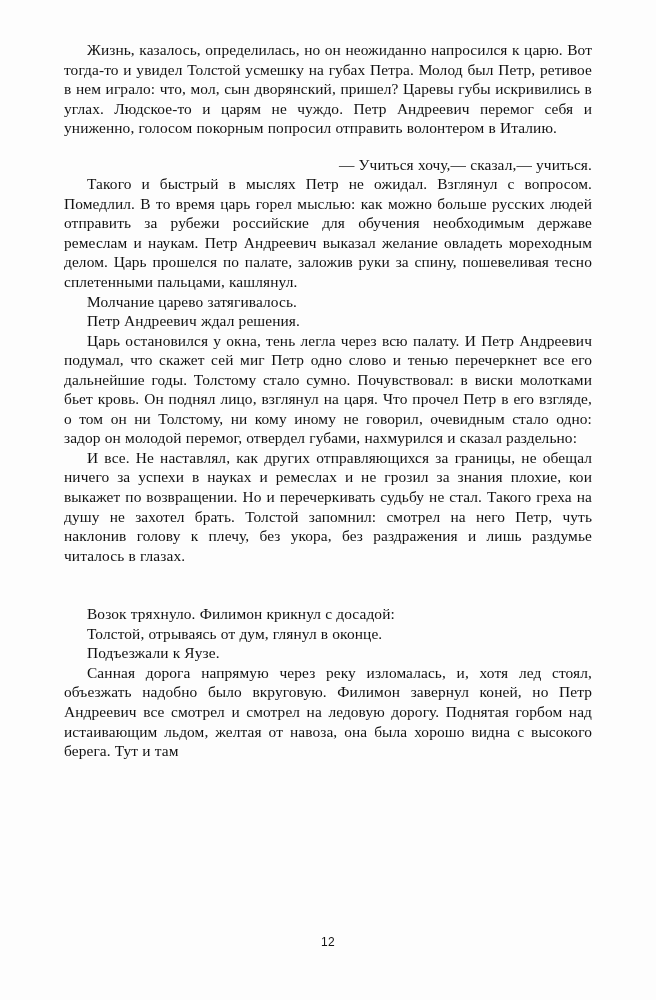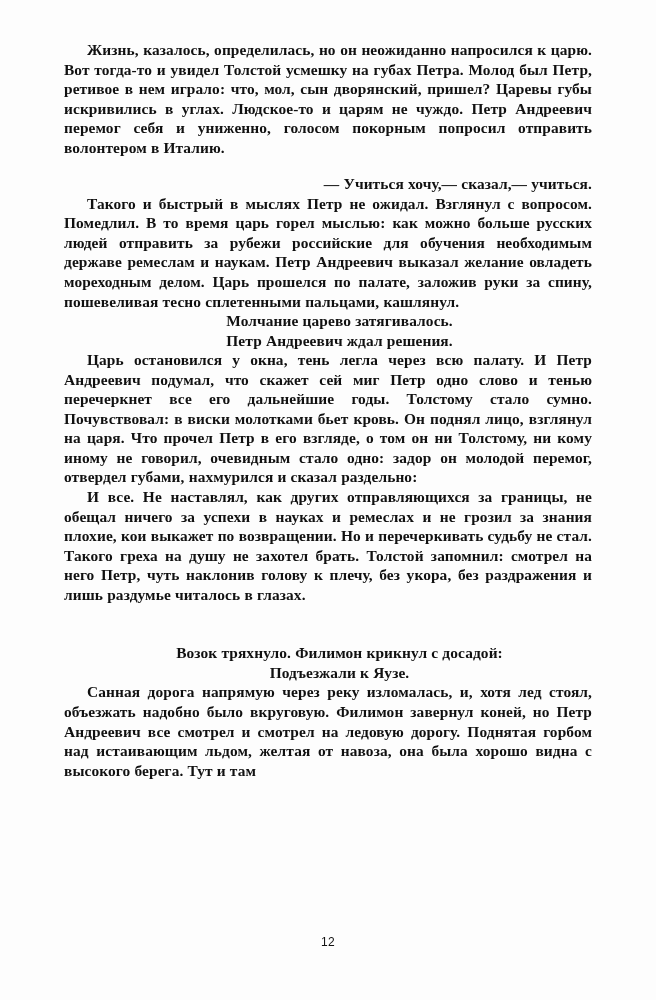--- a/index.html
+++ b/index.html
@@ -22,21 +22,20 @@
     height: 1000px;
     background: #fdfdfd;
     box-sizing: border-box;
   }
 
   .text-column {
     position: absolute;
     left: 64px;
     top: 40px;
     width: 528px;
-    font-weight: bold;
   }
 
   p.para {
     margin: 0;
     padding: 0;
     font-size: 15.4px;
     line-height: 19.55px;
     text-align: justify;
     text-indent: 23px;
     letter-spacing: 0.1px;
@@ -50,21 +49,21 @@
     text-align-last: left;
   }
 
   
   p.para.dialogue {
     text-align: right;
     margin-top: 17px;
   }
 
   p.para.short {
-    text-align: center;
+    text-align: left;
   }
 
   .scene-break {
     height: 39px;
   }
 
   .folio {
     position: absolute;
     left: 0;
     top: 935px;
@@ -84,19 +83,20 @@
   <div class="text-column">
       <p class="para">Жизнь, казалось, определилась, но он неожиданно напросился к царю. Вот тогда-то и увидел Толстой усмешку на губах Петра. Молод был Петр, ретивое в нем играло: что, мол, сын дворянский, пришел? Царевы губы искривились в углах. Людское-то и царям не чуждо. Петр Андреевич перемог себя и униженно, голосом покорным попросил отправить волонтером в Италию.</p>
       <p class="para dialogue">— Учиться хочу,— сказал,— учиться.</p>
       <p class="para">Такого и быстрый в мыслях Петр не ожидал. Взглянул с вопросом. Помедлил. В то время царь горел мыслью: как можно больше русских людей отправить за рубежи российские для обучения необходимым державе ремеслам и наукам. Петр Андреевич выказал желание овладеть мореходным делом. Царь прошелся по палате, заложив руки за спину, пошевеливая тесно сплетенными пальцами, кашлянул.</p>
       <p class="para short">Молчание царево затягивалось.</p>
       <p class="para short">Петр Андреевич ждал решения.</p>
       <p class="para">Царь остановился у окна, тень легла через всю палату. И Петр Андреевич подумал, что скажет сей миг Петр одно слово и тенью перечеркнет все его дальнейшие годы. Толстому стало сумно. Почувствовал: в виски молотками бьет кровь. Он поднял лицо, взглянул на царя. Что прочел Петр в его взгляде, о том он ни Толстому, ни кому иному не говорил, очевидным стало одно: задор он молодой перемог, отвердел губами, нахмурился и сказал раздельно:</p>
       <p class="para">И все. Не наставлял, как других отправляющихся за границы, не обещал ничего за успехи в науках и ремеслах и не грозил за знания плохие, кои выкажет по возвращении. Но и перечеркивать судьбу не стал. Такого греха на душу не захотел брать. Толстой запомнил: смотрел на него Петр, чуть наклонив голову к плечу, без укора, без раздражения и лишь раздумье читалось в глазах.</p>
       <div class="scene-break"></div>
       <p class="para short">Возок тряхнуло. Филимон крикнул с досадой:</p>
+      <p class="para short">Толстой, отрываясь от дум, глянул в оконце.</p>
       <p class="para short">Подъезжали к Яузе.</p>
       <p class="para">Санная дорога напрямую через реку изломалась, и, хотя лед стоял, объезжать надобно было вкруговую. Филимон завернул коней, но Петр Андреевич все смотрел и смотрел на ледовую дорогу. Поднятая горбом над истаивающим льдом, желтая от навоза, она была хорошо видна с высокого берега. Тут и там</p>
     </div>
 
   <div class="folio">12</div>
 
 </div>
 
 </body></html>

